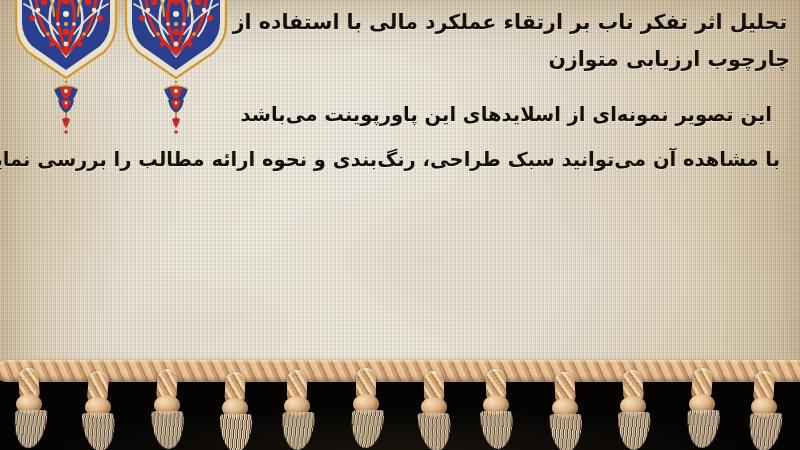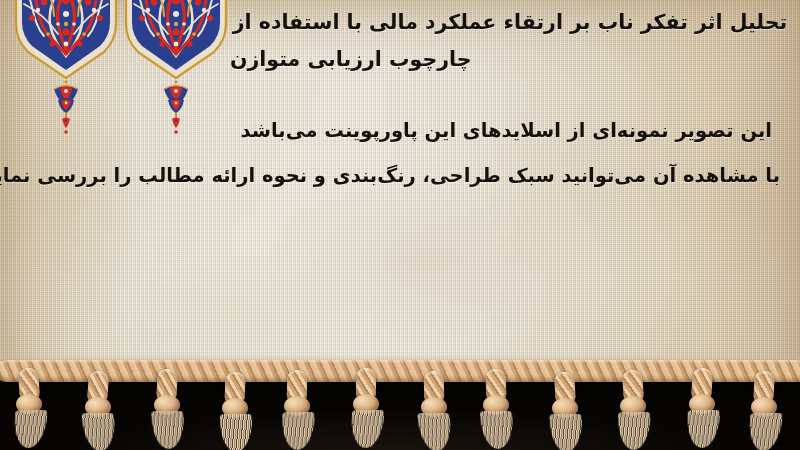--- a/index.html
+++ b/index.html
@@ -79,24 +79,24 @@
 
   
   .title{
     position:absolute;left:230px;top:4px;width:560px;
     text-align:center;color:#14100c;
     font-size:20.5px;line-height:37px;font-weight:700;
     text-shadow:0 1px 0 rgba(255,255,255,.45);
     letter-spacing:0;
   }
   .title .ln{display:block;white-space:nowrap;}
-  .title .ln.l2{text-align:left;}
+  .title .ln.l2{text-align:right;}
 
   .body{
-    position:absolute;right:20px;top:108px;width:762px;
+    position:absolute;right:20px;top:92px;width:762px;
     text-align:right;color:#151008;
     font-size:19.5px;line-height:45px;font-weight:700;
     text-shadow:0 1px 0 rgba(255,255,255,.40);
   }
   .body .ln{display:block;white-space:nowrap;}
   .body .ln.l1{margin-right:8px;}
 
   
   .fringe{
     position:absolute;left:0;bottom:0;width:800px;height:96px;

